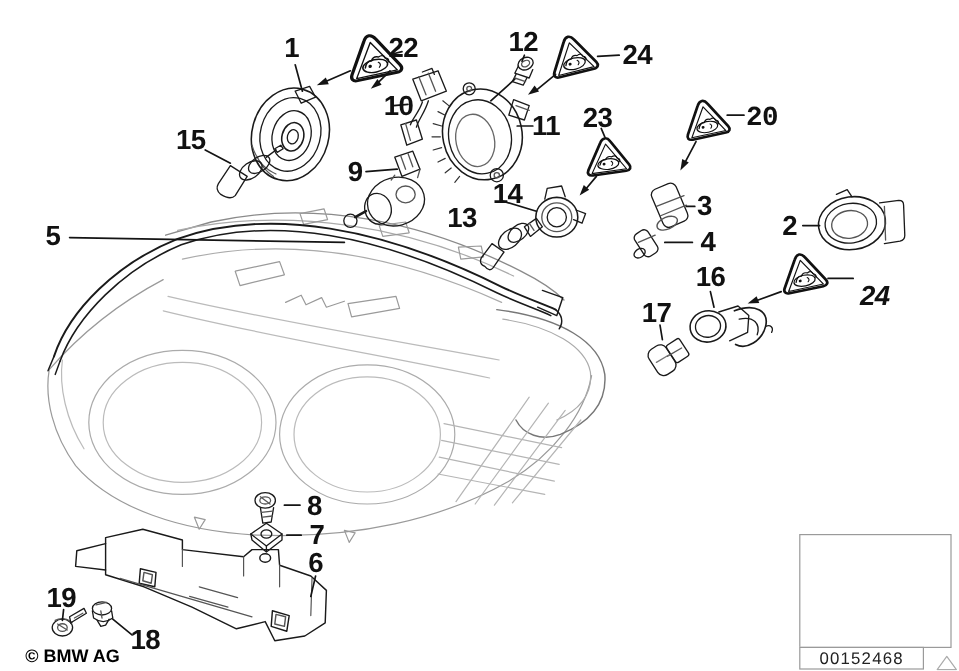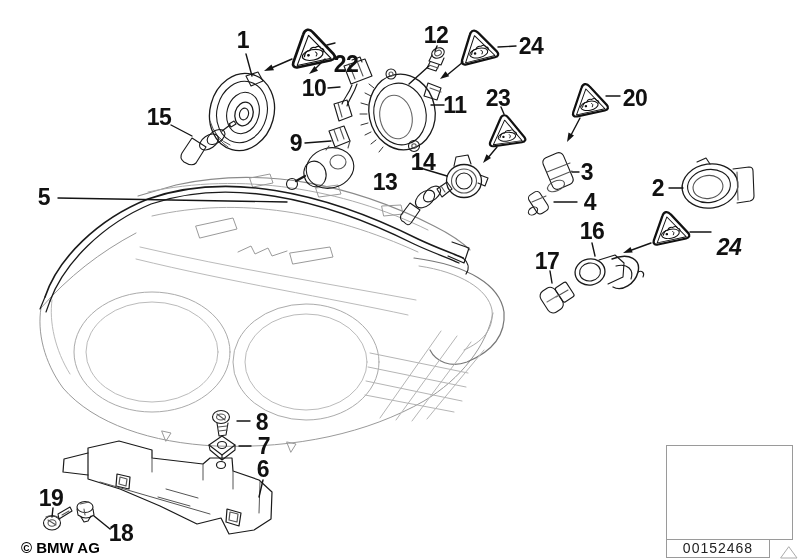--- a/index.html
+++ b/index.html
@@ -293,33 +293,33 @@
 <div id="callout-layer">
       <div class="callout" style="left: 243px; top: 40px;">1</div>
       <div class="callout" style="left: 658px; top: 188px;">2</div>
       <div class="callout" style="left: 587px; top: 172px;">3</div>
       <div class="callout" style="left: 590px; top: 202px;">4</div>
       <div class="callout" style="left: 44px; top: 197px;">5</div>
       <div class="callout" style="left: 263px; top: 469px;">6</div>
       <div class="callout" style="left: 264px; top: 446px;">7</div>
       <div class="callout" style="left: 262px; top: 422px;">8</div>
       <div class="callout" style="left: 296px; top: 143px;">9</div>
-      <div class="callout" style="left: 314px; top: 88px;">10</div>
+      <div class="callout" style="left: 332px; top: 88px;">10</div>
       <div class="callout" style="left: 455px; top: 105px;">11</div>
       <div class="callout" style="left: 436px; top: 35px; text-align: right;">12</div>
       <div class="callout" style="left: 385px; top: 182px;">13</div>
       <div class="callout" style="left: 423px; top: 162px;">14</div>
       <div class="callout" style="left: 159px; top: 117px;">15</div>
       <div class="callout" style="left: 592px; top: 231px;">16</div>
       <div class="callout" style="left: 547px; top: 261px;">17</div>
       <div class="callout" style="left: 121px; top: 533px;">18</div>
       <div class="callout" style="left: 51px; top: 498px;">19</div>
-      <div class="callout" style="left: 635px; top: 98px;">20</div>
+      <div class="callout" style="left: 635px; top: 98px; font-family: Liberation Mono, monospace;">20</div>
       <div class="callout" style="left: 531px; top: 46px;">24</div>
-      <div class="callout" style="left: 346px; top: 40px; margin-top: 24px;">22</div>
+      <div class="callout" style="left: 336px; top: 40px;">22</div>
       <div class="callout" style="left: 498px; top: 98px;">23</div>
       <div class="callout" style="left: 729px; top: 247px; font-style: italic;">24</div>
     </div>
 
 <div class="copyright">© BMW AG</div>
 
 <div class="car-box"></div>
 
 <div class="plate-number">00152468</div>
 

